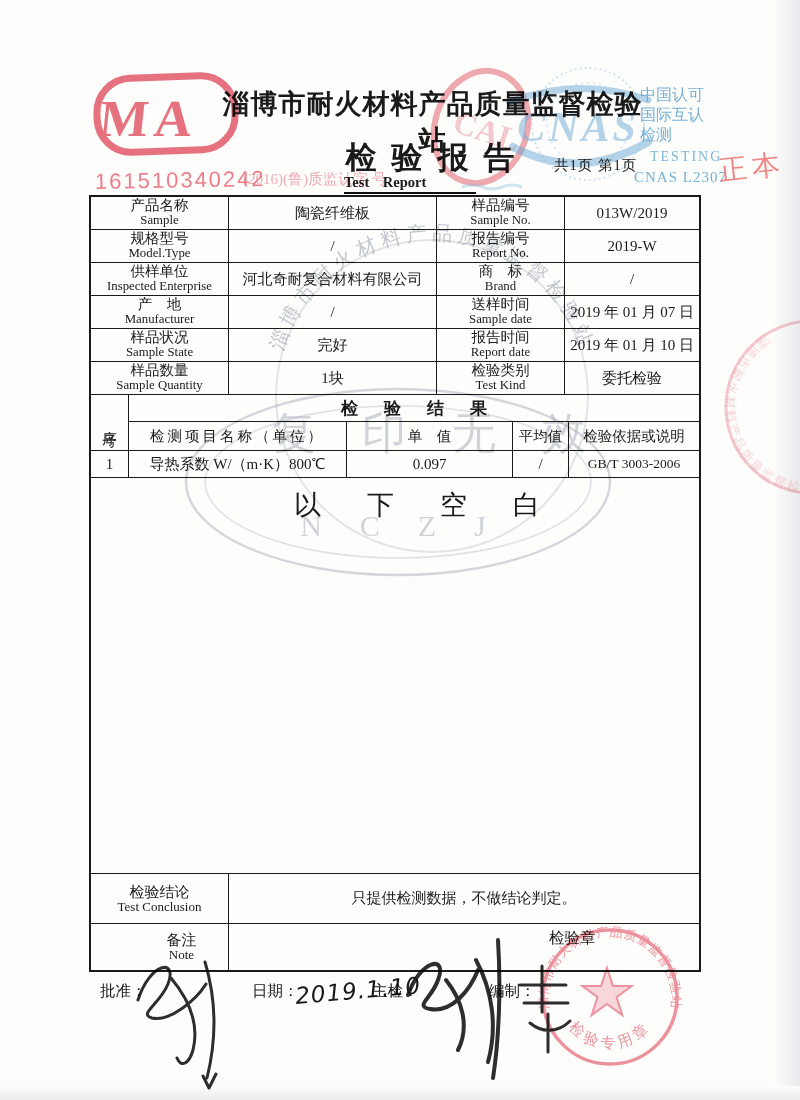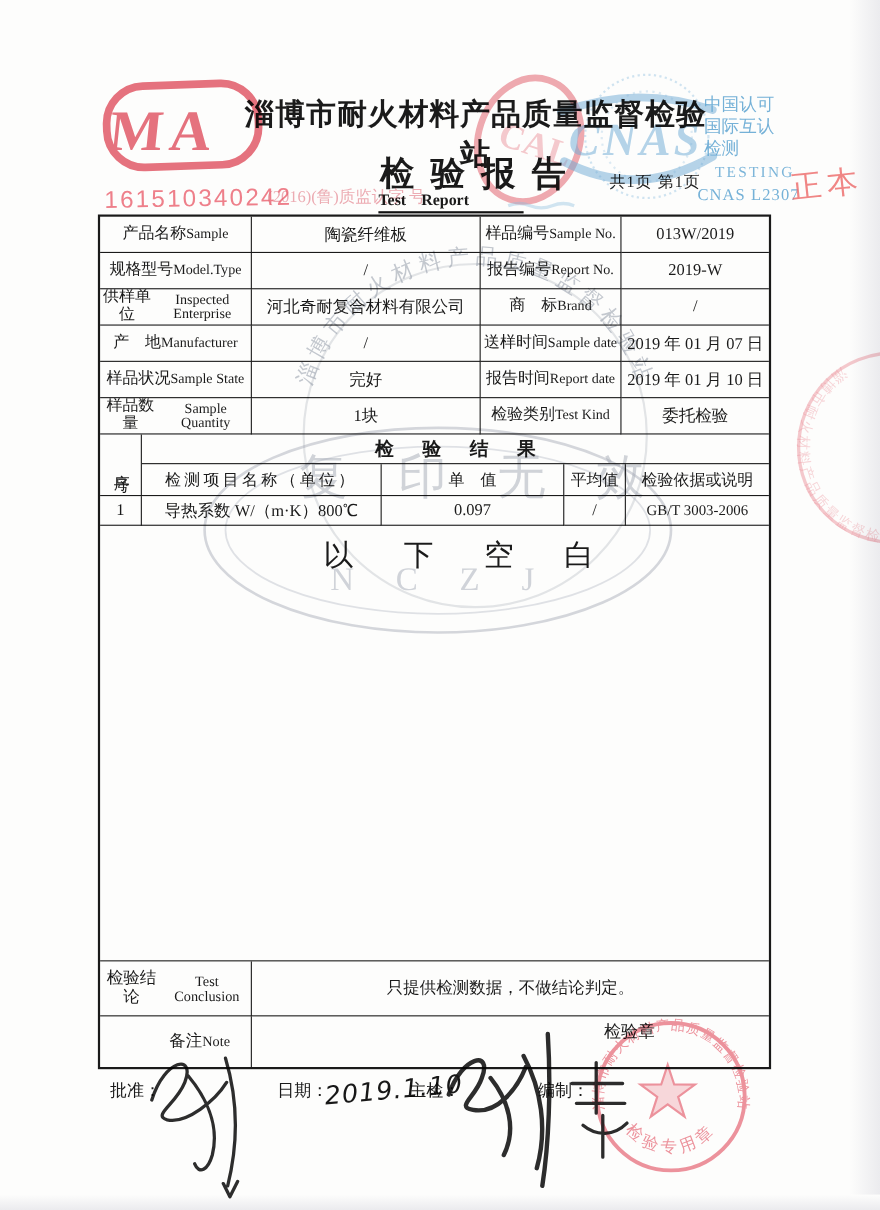--- a/index.html
+++ b/index.html
@@ -28,21 +28,21 @@
   .page-info { left:554px; top:156px; font-size:14.5px; letter-spacing:1px; }
   
   .tbl { position:absolute; left:89px; top:195px; width:608px;
     border:2.2px solid #1a1a1a; z-index:2; background:transparent; }
   .grid { display:grid; }
   .info  { grid-template-columns:138px 208px 128px 134px; grid-auto-rows:33px; }
   .rhead { grid-template-columns:38px 218px 166px 56px 130px; grid-template-rows:27px 29px; }
   .rdata { grid-template-columns:38px 218px 166px 56px 130px; grid-auto-rows:27px; }
   .concl { grid-template-columns:138px 470px; grid-template-rows:50px 46px; }
   .c { border-right:1.4px solid #1a1a1a; border-bottom:1.4px solid #1a1a1a;
-    display:flex; flex-direction:row; justify-content:center; align-items:center;
+    display:flex; flex-direction:column; justify-content:center; align-items:center;
     overflow:hidden; text-align:center; }
   .cr0 { border-right:none; }
   .cb0 { border-bottom:none;padding-left:44px; }
   .lcn { font-size:14.5px; line-height:1.08; }
   .len { font-size:12.8px; line-height:1.05; }
   .val { font-size:15px; }
   .seqcell { grid-row:1/3; font-size:14.5px; line-height:1.25; }
   .rtitle { grid-column:2/6; font-size:17px; font-weight:bold;
     letter-spacing:26px; padding-left:26px; box-sizing:border-box; }
   .rh { font-size:14.5px; }

